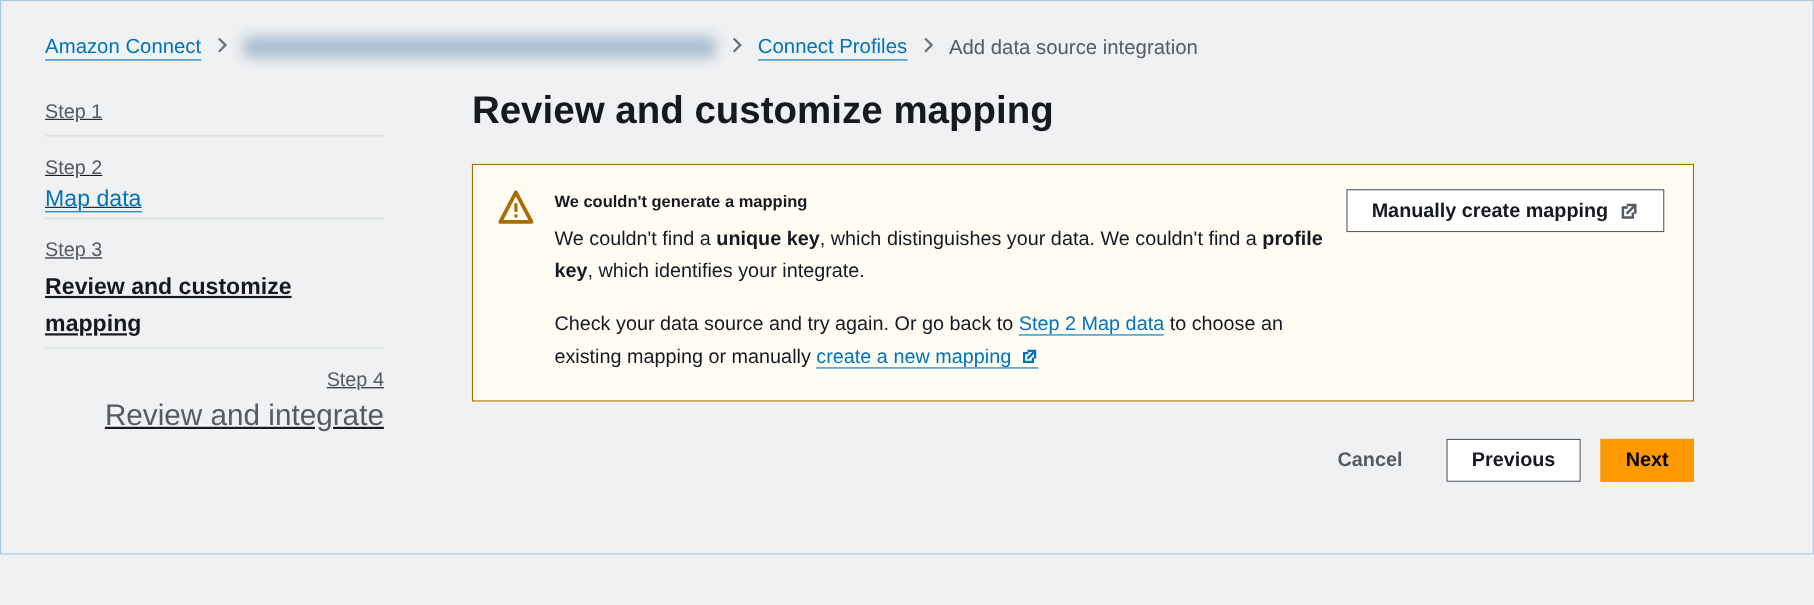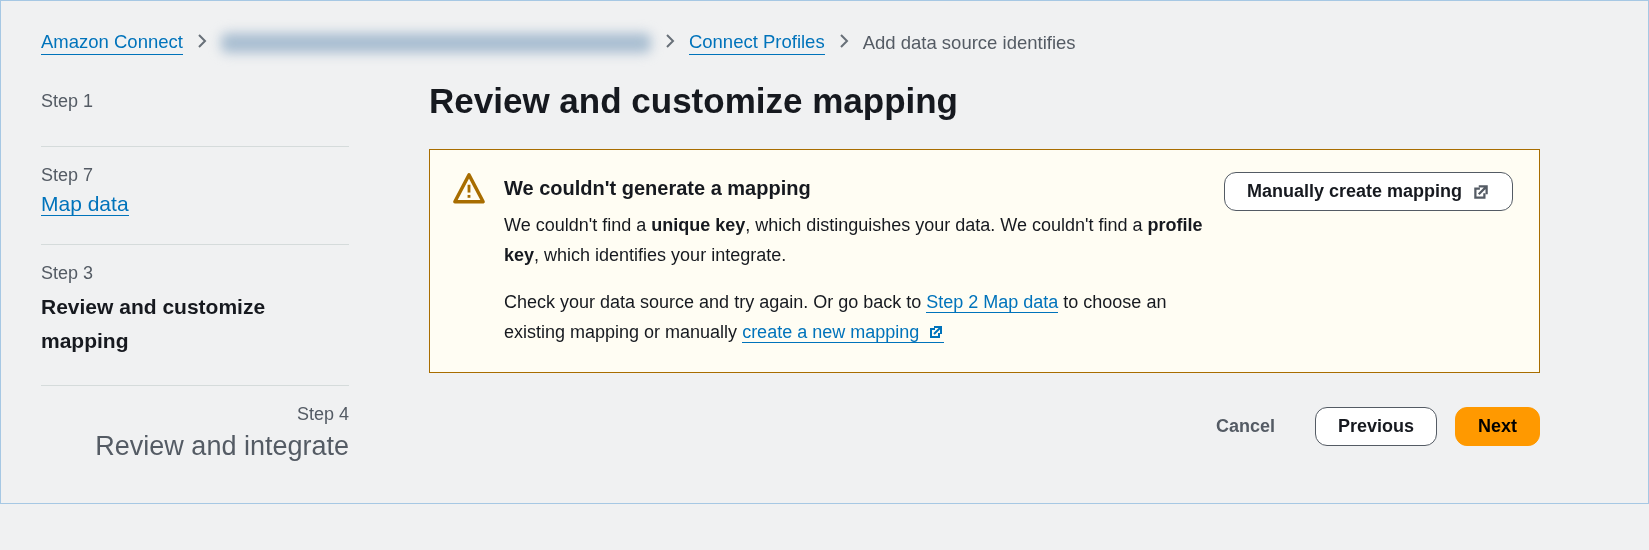--- a/index.html
+++ b/index.html
@@ -19,42 +19,42 @@
   
   .breadcrumbs{display:flex;align-items:center;gap:14px;padding:30px 40px 18px 40px;font-size:18.5px;}
   .breadcrumbs a{color:var(--link);text-decoration:none;border-bottom:1px solid var(--link);padding-bottom:1px;}
   .breadcrumbs .crumb-current{color:var(--text-secondary);}
   .breadcrumbs .sep{color:#687078;}
   .crumb-blur{display:inline-block;width:430px;height:20px;border-radius:6px;
     background:#a9bed1;filter:blur(6px);}
   .body{display:flex;flex:1;}
   
   .sidebar{width:388px;padding:0 40px;}
-  .step{padding:18px 0 28px 0;border-bottom:1px solid var(--border);}
+  .step{padding:18px 0 5px 0;border-bottom:1px solid var(--border);text-decoration:underline;}
   .step:last-child{border-bottom:none;text-align:right;}
   .step-label{font-size:18px;color:var(--text-secondary);margin-bottom:6px;}
   .step-title a{color:var(--link);text-decoration:none;border-bottom:1px solid var(--link);font-size:21px;}
   .step-title-active{font-size:21px;font-weight:700;color:var(--text);line-height:1.6;}
   .step-title-future{font-size:27px;color:var(--text-secondary);}
   
   .main{flex:1;padding:4px 110px 0 40px;}
   h1{font-size:35px;font-weight:700;margin:4px 0 28px 0;color:var(--text);}
   
   .alert{border:1px solid var(--warn-border);background:var(--warn-bg);padding:22px 26px 22px 22px;display:flex;gap:18px;align-items:flex-start;}
   .alert-icon{flex:0 0 auto;margin-top:0;}
   .alert-body{flex:1;font-size:18px;line-height:1.65;color:#16191f;}
-  .alert-title{font-weight:700;font-size:20px;margin-bottom:6px;}
+  .alert-title{font-weight:700;font-size:15px;margin-bottom:6px;}
   .alert-body p{margin:0 0 18px 0;}
   .alert-body p:last-child{margin-bottom:2px;}
   .alert-body strong{font-weight:700;}
   .alert-body a{color:var(--link);text-decoration:none;border-bottom:1px solid var(--link);}
   .alert-body svg.ext{vertical-align:-2px;margin-left:4px;}
   .alert-action{flex:0 0 auto;}
   .btn{display:inline-flex;align-items:center;gap:10px;font-size:18px;font-weight:700;
-    padding:8px 22px;border-radius:12px;cursor:pointer;border:1px solid #545b64;background:var(--white);color:var(--text);}
+    padding:8px 22px;border-radius:0;cursor:pointer;border:1px solid #545b64;background:var(--white);color:var(--text);}
   .btn.primary{background:var(--orange);border-color:var(--orange);color:#000000;}
   .btn.link{border:none;background:transparent;color:var(--text-secondary);font-weight:700;}
   
   .footer{display:flex;justify-content:flex-end;gap:18px;margin-top:34px;align-items:center;}
 </style>
 </head>
 <body>
 
 <div class="page">
   <div class="breadcrumbs">
@@ -69,30 +69,30 @@
       <svg width="10" height="16" viewBox="0 0 10 16">
           <path d="M2 2l6 6-6 6" fill="none" stroke="#687078" stroke-width="2"></path>
         </svg>
     </span>
     <a href="#">Connect Profiles</a>
     <span class="sep">
       <svg width="10" height="16" viewBox="0 0 10 16">
           <path d="M2 2l6 6-6 6" fill="none" stroke="#687078" stroke-width="2"></path>
         </svg>
     </span>
-    <span class="crumb-current">Add data source identifies</span>
+    <span class="crumb-current">Add data source integration</span>
   </div>
 
   <div class="body">
     <div class="sidebar">
       <div class="step">
         <div class="step-label">Step 1</div>
       </div>
       <div class="step">
-        <div class="step-label">Step 7</div>
+        <div class="step-label">Step 2</div>
         <div class="step-title"><a href="#">Map data</a></div>
       </div>
       <div class="step">
         <div class="step-label">Step 3</div>
         <div class="step-title-active">Review and customize mapping</div>
       </div>
       <div class="step">
         <div class="step-label">Step 4</div>
         <div class="step-title-future">Review and integrate</div>
       </div>

